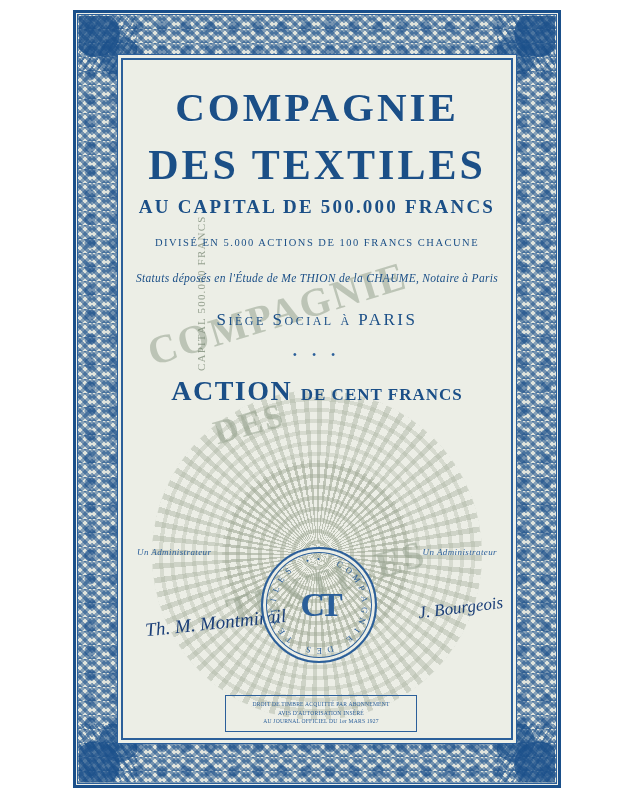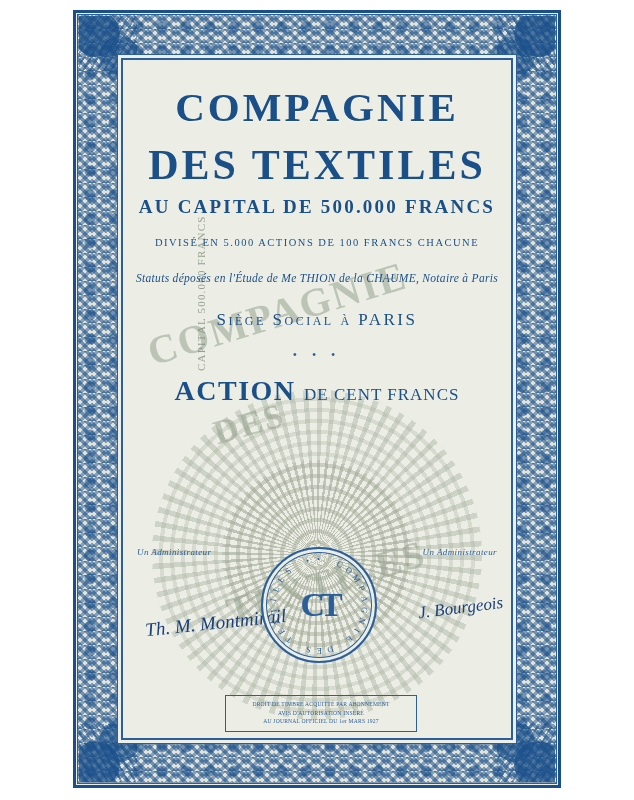--- a/index.html
+++ b/index.html
@@ -189,21 +189,21 @@
     color: #2b5f9a;
   }
   .action-line {
     margin-top: 12px;
     font-size: 28px;
     letter-spacing: 1.5px;
     font-weight: bold;
   }
   .action-line .small {
     font-size: 17px;
-    font-weight: normal;
+    font-weight: bold;
     letter-spacing: 1px;
   }
   .porteur {
     margin-top: 6px;
     font-size: 14px;
     letter-spacing: 3px;
   }
   .liberee {
     margin-top: 6px;
     font-size: 13.5px;

